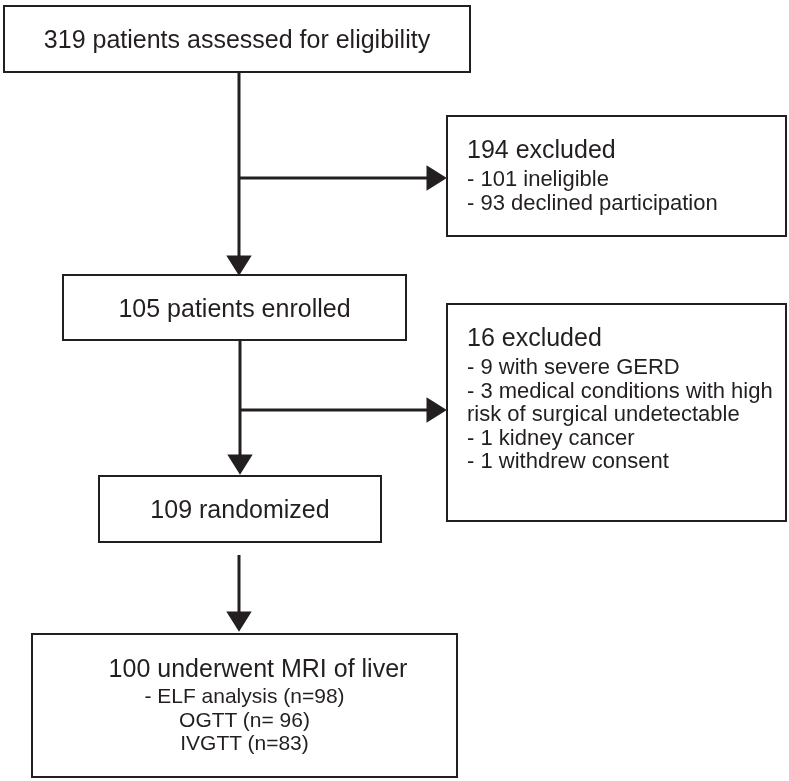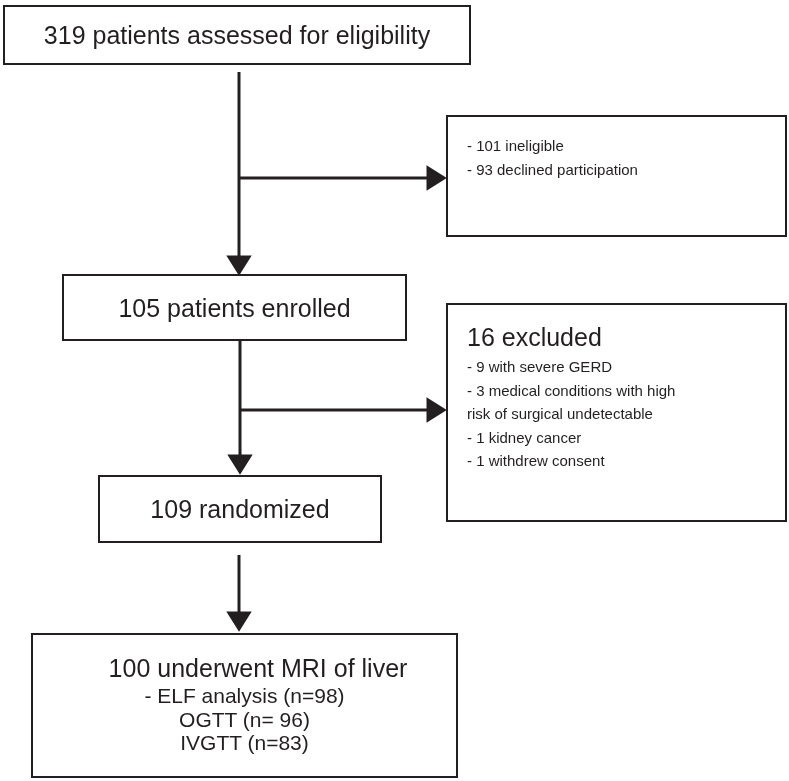--- a/index.html
+++ b/index.html
@@ -44,41 +44,41 @@
   .side-box {
     padding: 17px 19px 0 19px;
   }
   .side-title {
     font-size: 25px;
     line-height: 30px;
     margin-bottom: 3px;
     white-space: nowrap;
   }
   .side-line {
-    font-size: 15px;
+    font-size: 22px;
     line-height: 23.5px;
     white-space: nowrap;
   }
   .bottom-box {
     padding-top: 17px;
     text-align: center;
   }
   .bottom-title {
     font-size: 25px;
     line-height: 32px;
     white-space: nowrap;
     padding-left: 27px;
   }
   .bottom-line {
     font-size: 21px;
     line-height: 23.5px;
     white-space: nowrap;
   }
   
-  #box-assessed   { left: 3px;   top: 5px;   width: 468px; height: 60px;  }
+  #box-assessed   { left: 3px;   top: 5px;   width: 468px; height: 68px;  }
   #box-excluded1  { left: 446px; top: 115px; width: 341px; height: 122px; }
   #box-enrolled   { left: 62px;  top: 274px; width: 345px; height: 67px;  }
   #box-excluded2  { left: 446px; top: 303px; width: 341px; height: 219px; }
   #box-randomized { left: 98px;  top: 475px; width: 284px; height: 68px; text-align: center;  }
   #box-mri        { left: 31px;  top: 633px; width: 427px; height: 145px; }
 </style>
 </head>
 <body>
 
 <div class="canvas">
@@ -104,20 +104,21 @@
       <line x1="239" y1="555" x2="239" y2="615"></line>
       <polygon points="229,613 249,613 239,629"></polygon>
     </g>
   </svg>
 
   <div class="box center-box" id="box-assessed">
     <div class="main-label">319 patients assessed for eligibility</div>
   </div>
 
   <div class="box side-box" id="box-excluded1">
+    <div class="side-title">194 excluded</div>
     <div class="side-line">- 101 ineligible</div>
     <div class="side-line">- 93 declined participation</div>
   </div>
 
   <div class="box center-box" id="box-enrolled">
     <div class="main-label">105 patients enrolled</div>
   </div>
 
   <div class="box side-box" id="box-excluded2">
     <div class="side-title">16 excluded</div>

